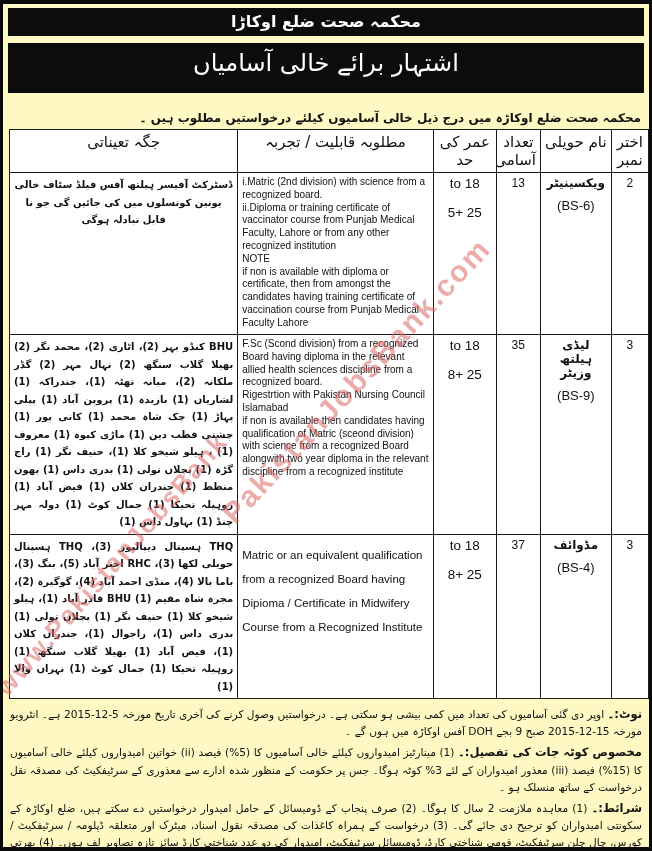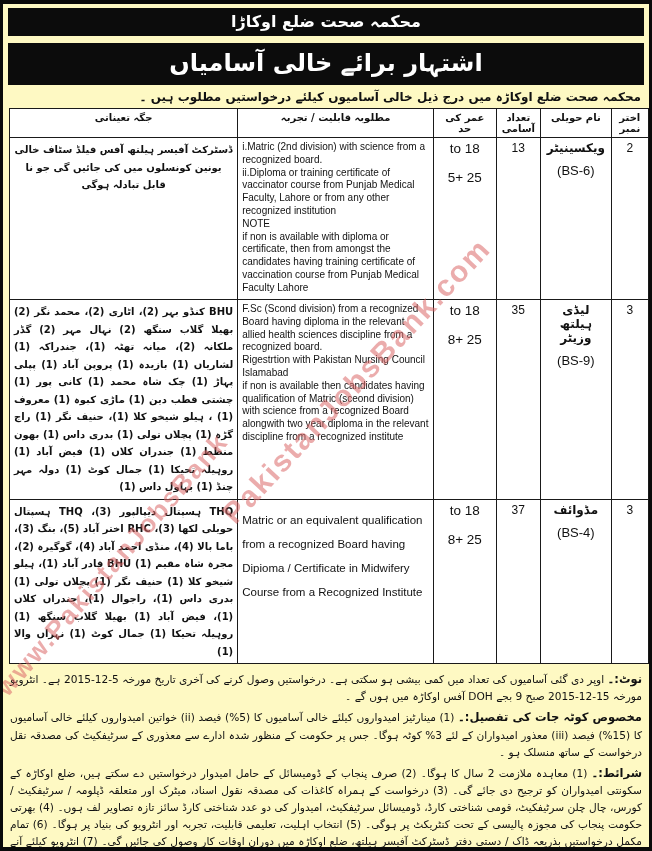--- a/index.html
+++ b/index.html
@@ -10,34 +10,34 @@
     margin:0 auto;
     background:#fef9c3;
     border:4px solid #0a0a0a;
     border-left-width:3px;border-right-width:3px;
     overflow:hidden;
     font-family:"DejaVu Sans",sans-serif;
     color:#111;
   }
   .bar{background:#0c0c0c;color:#fff;text-align:center;margin:4px 5px 0 5px;direction:rtl;}
   .bar1{font-size:16px;font-weight:bold;padding:4px 0 5px 0;}
-  .bar2{font-size:24px;font-weight:bold;padding:6px 0 8px 0;margin-top:7px;letter-spacing:1px;}
-  .intro{direction:rtl;text-align:right;font-size:12px;font-weight:bold;padding:5px 8px 3px 8px;}
+  .bar2{font-size:24px;font-weight:normal;padding:6px 0 16px 0;margin-top:7px;letter-spacing:1px;}
+  .intro{direction:rtl;text-align:right;font-size:12px;font-weight:bold;padding:18px 8px 3px 8px;}
   table.vacancy{
     border-collapse:collapse;table-layout:fixed;
     direction:rtl;
     margin:1px 6px 0 6px;width:640px;
     background:#fff;
   }
   table.vacancy td,table.vacancy th{
     border:1.5px solid #1a1a1a;
     vertical-align:top;padding:3px 4px;
     overflow:hidden;
   }
-  th.hdr{font-size:10px;font-weight:bold;text-align:center;vertical-align:middle;padding:2px 1px;}
+  th.hdr{font-size:15px;font-weight:normal;text-align:center;vertical-align:middle;padding:2px 1px;}
   td.serial,td.count{text-align:center;font-family:"Liberation Sans",sans-serif;font-size:12px;padding-top:6px;}
   td.name{text-align:center;padding-top:6px;}
   .post-ur{font-size:12px;font-weight:bold;display:block;}
   .post-grade{font-family:"Liberation Sans",sans-serif;font-size:13px;display:block;margin-top:8px;}
   td.age{text-align:center;font-family:"Liberation Sans",sans-serif;font-size:13.5px;padding-top:6px;}
   .age-l2{margin-top:14px;}
   td.qual{direction:ltr;text-align:left;font-family:"Liberation Sans",sans-serif;font-size:10px;line-height:1.28;white-space:pre-line;padding:4px 5px;}
   td.qual.spread{font-size:11.5px;line-height:2.1;padding-top:8px;}
   td.place{font-size:10px;font-weight:bold;line-height:1.75;text-align:center;padding:5px 6px;}
   td.place.dense{text-align:right;text-align:justify;}

